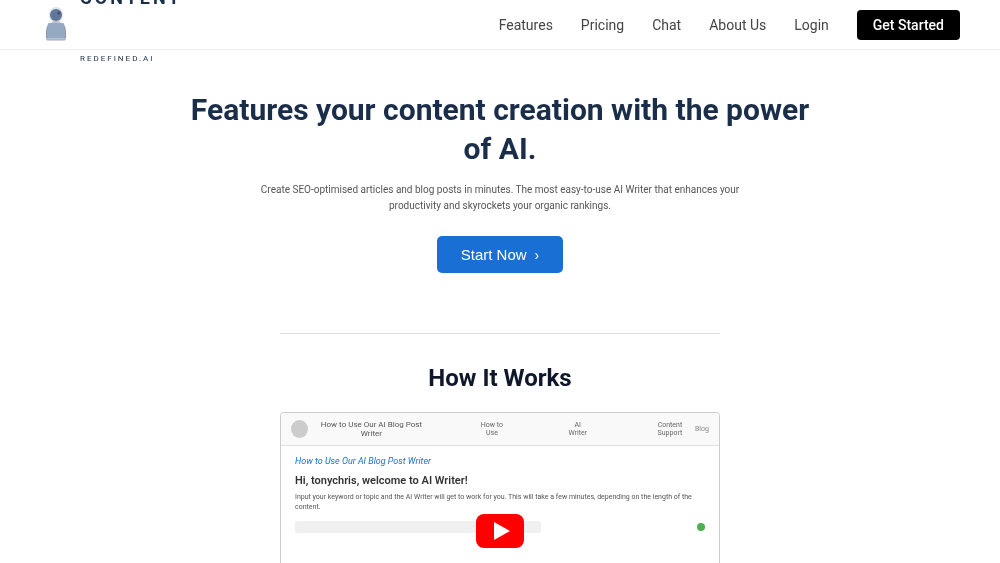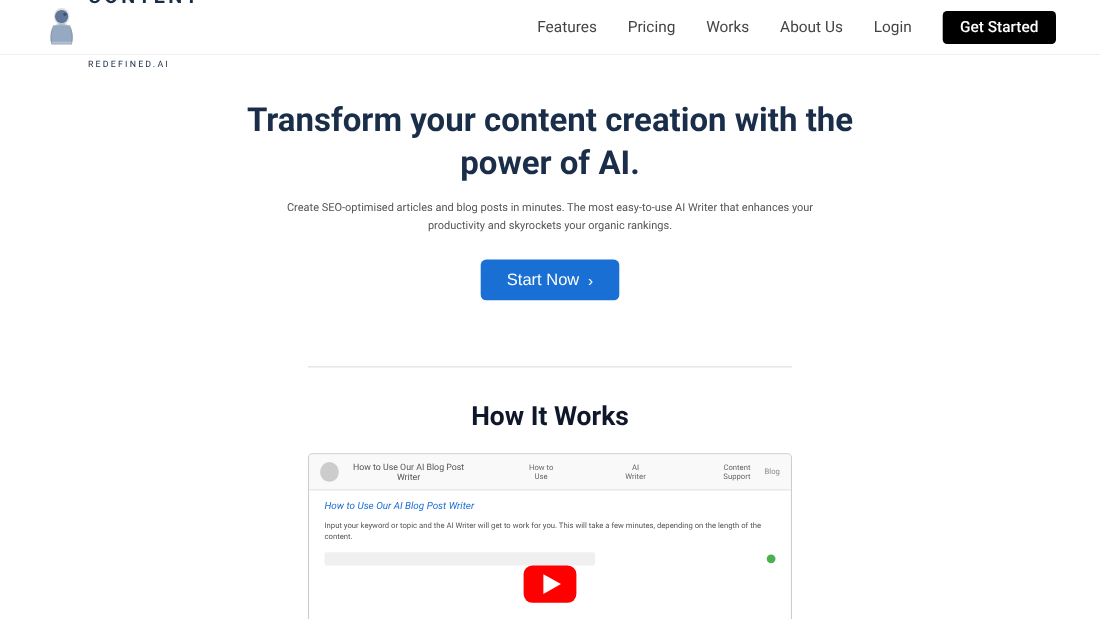--- a/index.html
+++ b/index.html
@@ -294,29 +294,29 @@
     </svg>
     <div class="logo-text">
       <span class="logo-content">CONTENT</span>
       <span class="logo-subtitle">REDEFINED.AI</span>
     </div>
   </div>
 
   <nav class="nav">
     <a class="nav-link" href="#">Features</a>
     <a class="nav-link" href="#">Pricing</a>
-    <a class="nav-link" href="#">Works</a>
+    <a class="nav-link" href="#">Chat</a>
     <a class="nav-link" href="#">About Us</a>
     <a class="nav-link" href="#">Login</a>
     <a class="nav-link get-started" href="#">Get Started</a>
   </nav>
 </header>
 
 <section class="hero">
-  <h1>Transform your content creation with the power of AI.</h1>
+  <h1>Features your content creation with the power of AI.</h1>
   <p class="hero-sub">Create SEO-optimised articles and blog posts in minutes. The most easy-to-use AI Writer that enhances your productivity and skyrockets your organic rankings.</p>
   <button class="start-btn">
     <span>Start Now</span>
     <span class="arrow">›</span>
   </button>
 </section>
 
 <div class="divider"></div>
 
 <section class="how-it-works">
@@ -333,20 +333,21 @@
         <span class="yt-tab">How to Use</span>
         <span class="yt-tab">AI Writer</span>
         <span class="yt-tab">Content Support</span>
       </div>
       <span class="yt-right">Blog</span>
     </div>
 
     <div class="video-inner" style="position:relative; min-height:170px;">
       <div class="video-content-area">
         <p class="video-title-text">How to Use Our AI Blog Post Writer</p>
+        <p class="video-greeting">Hi, tonychris, welcome to AI Writer!</p>
         <p class="video-body-text">Input your keyword or topic and the AI Writer will get to work for you. This will take a few minutes, depending on the length of the content.</p>
         <div class="video-input-mock"></div>
         <div class="video-green-dot"></div>
 
       </div>
 
       <div class="play-overlay">
         <div class="play-button">
           <div class="play-triangle"></div>
         </div>

